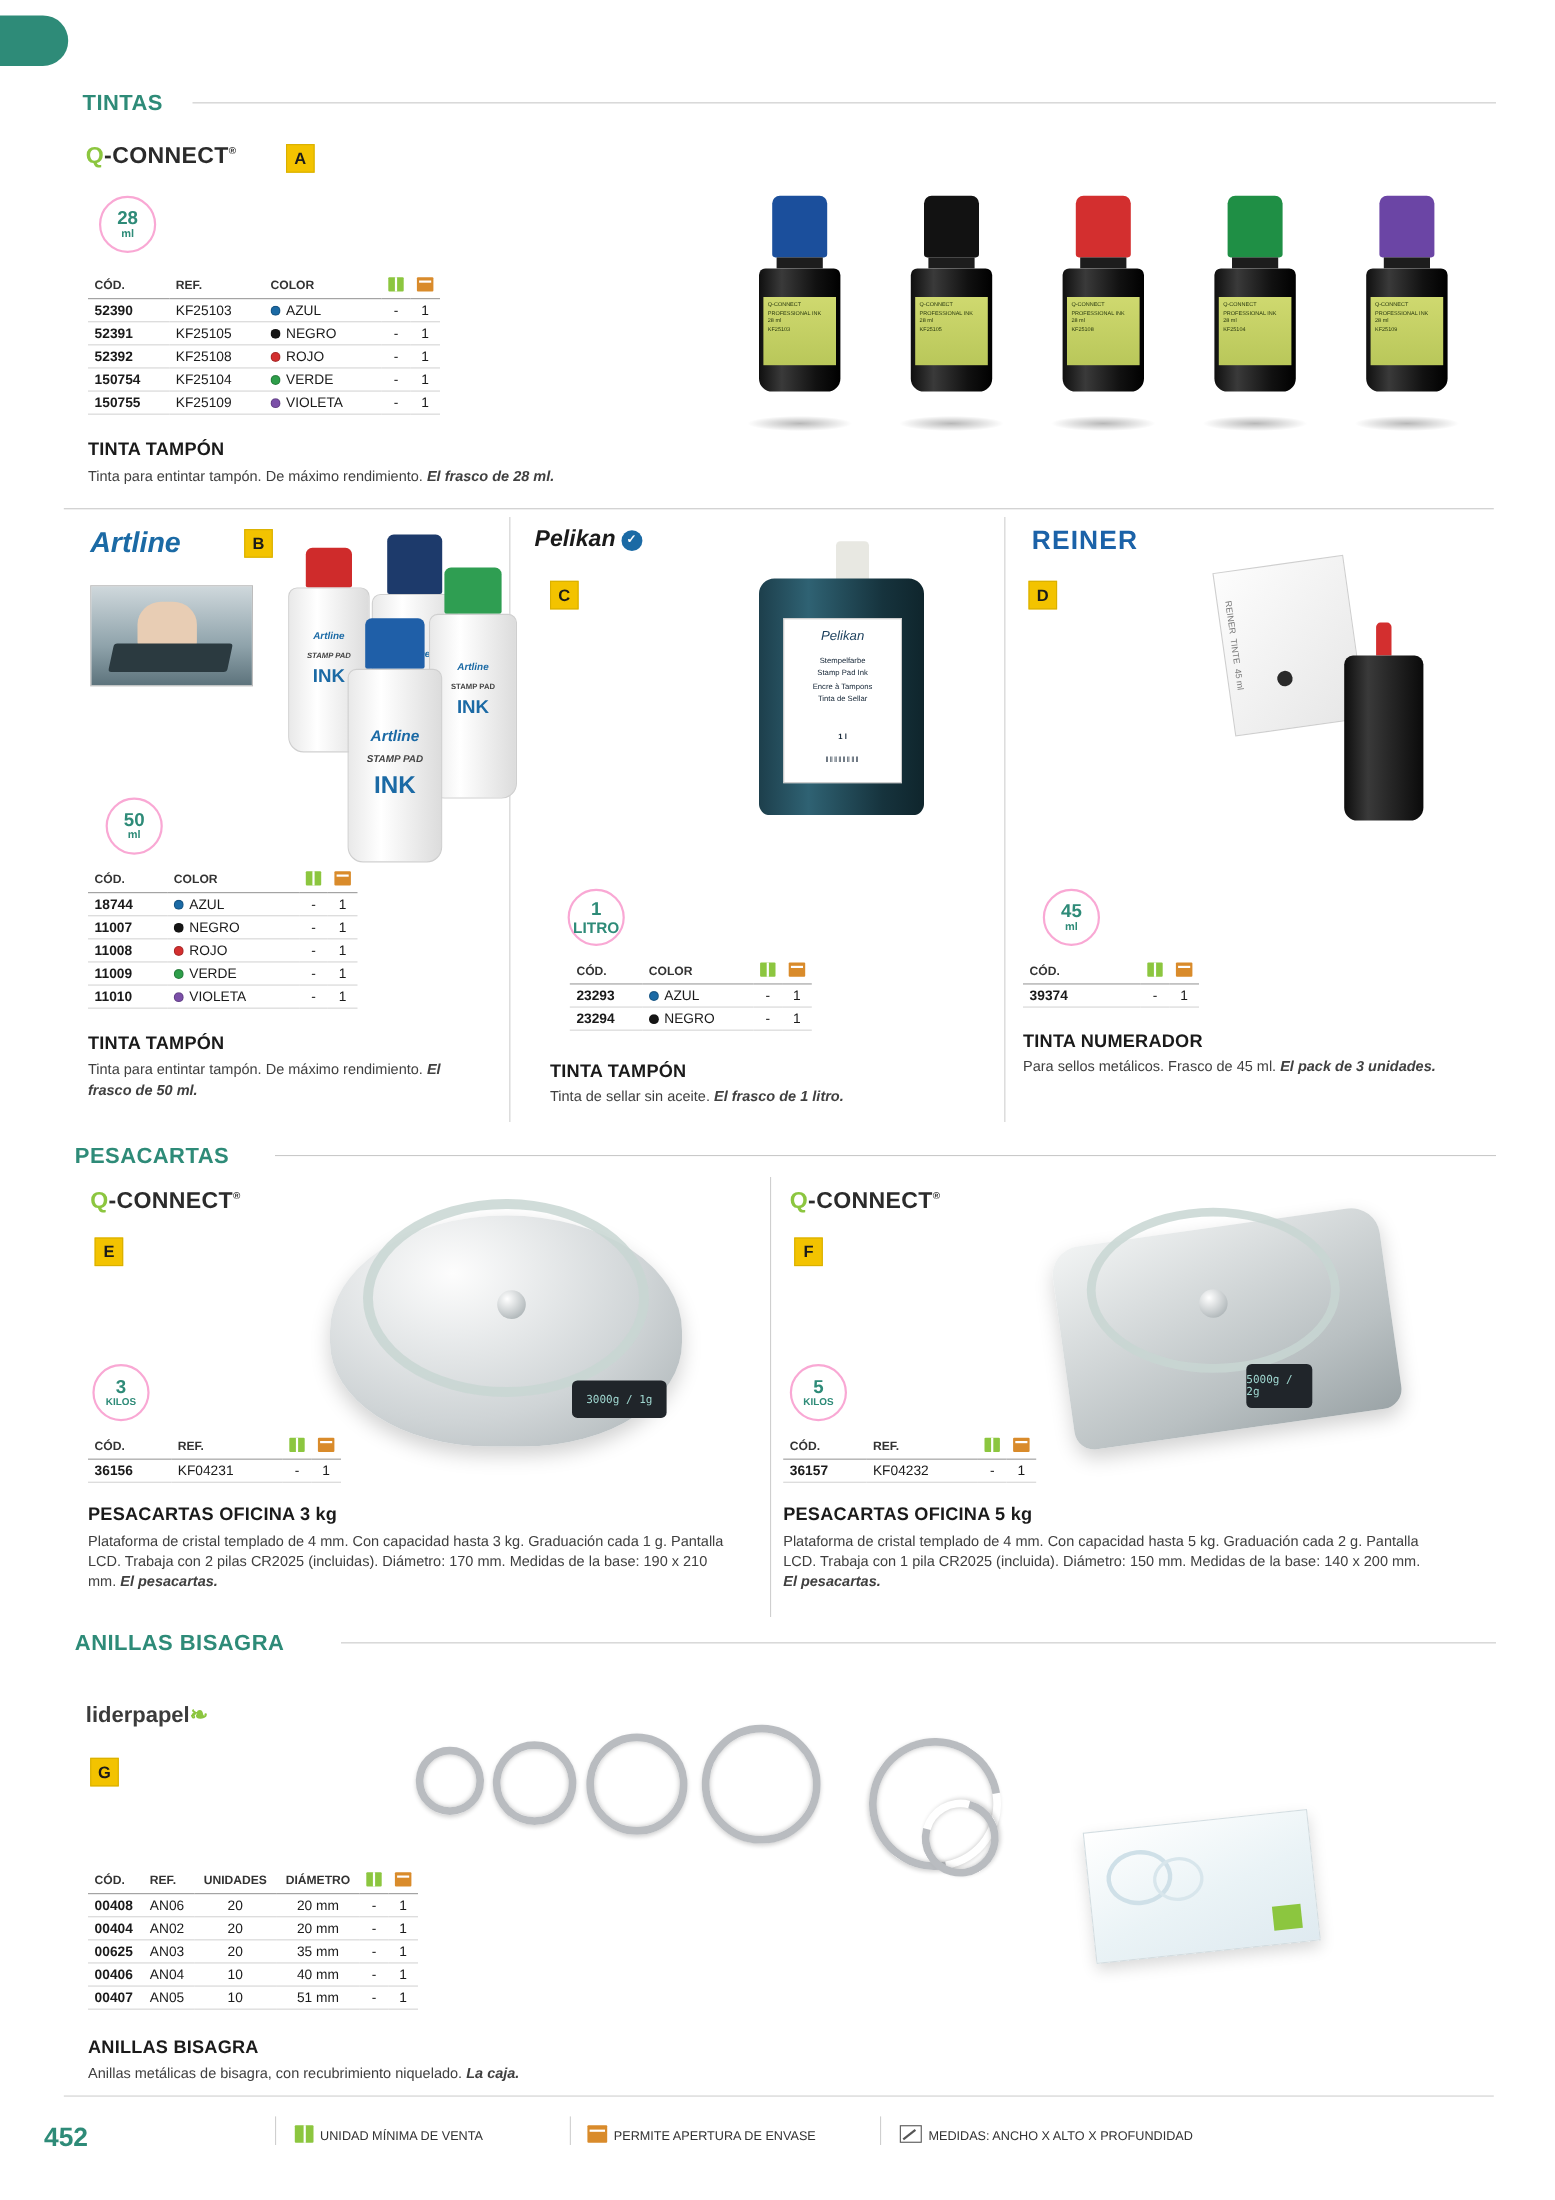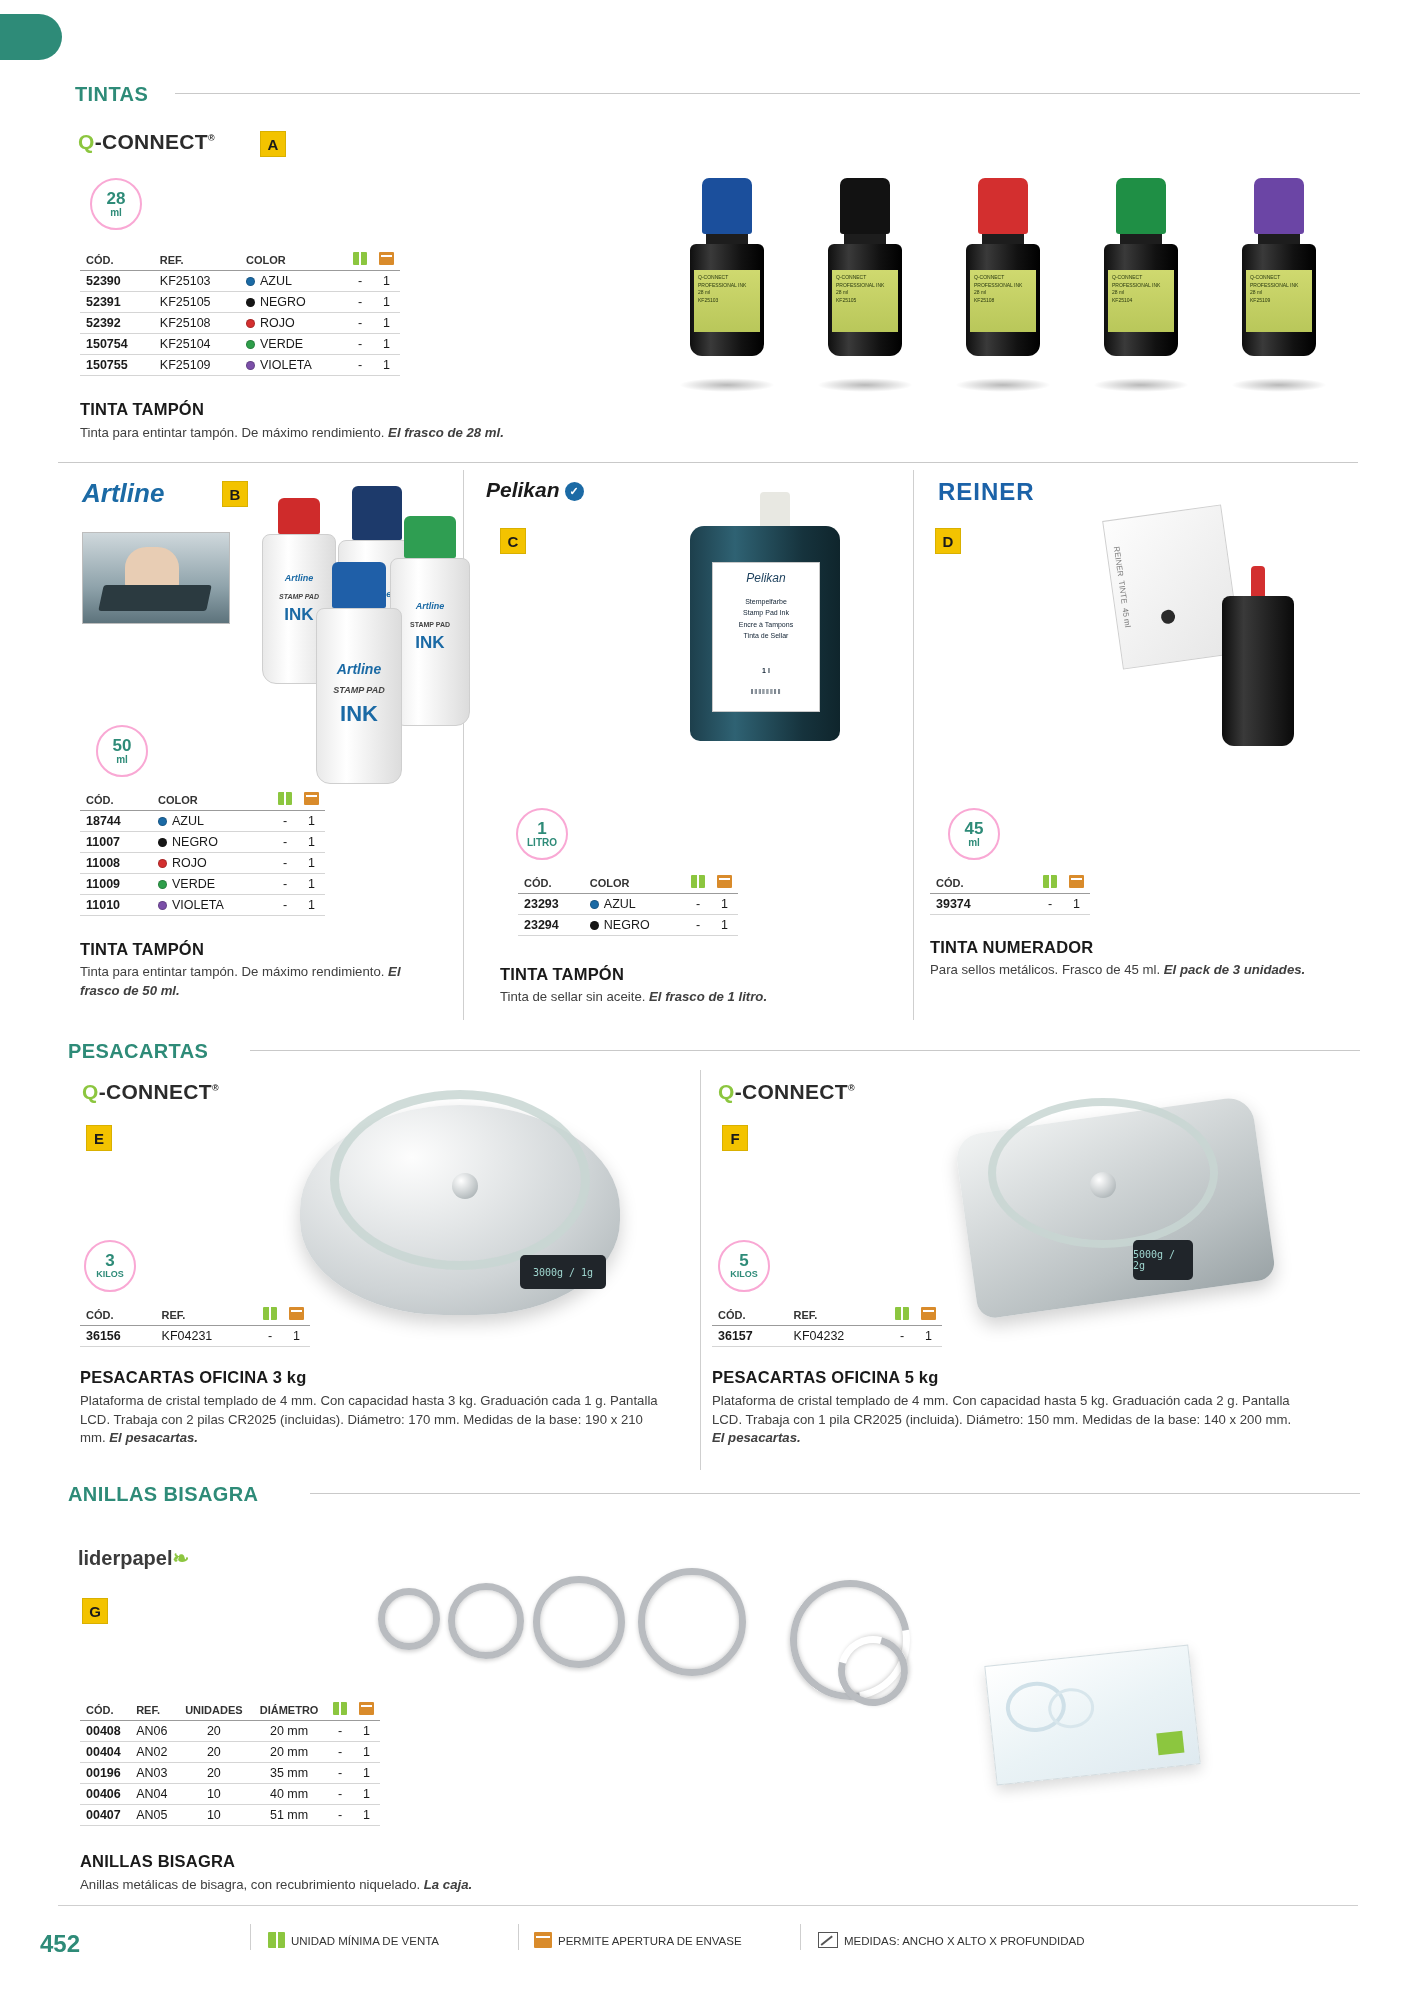--- a/index.html
+++ b/index.html
@@ -485,21 +485,21 @@
         <div>Encre à Tampons</div>
         <div>Tinta de Sellar</div>
         <div style="margin-top:24px; font-weight:bold;">1 l</div>
         <div style="margin-top:10px; letter-spacing:1px;">‖‖‖‖‖‖‖‖</div>
       </div>
     </div>
   </div>
 
   <div class="bubble" style="left:516px; top:808px;">
     <span class="big">1</span>
-    <span class="small" style="font-size:10px;">LITRO</span>
+    <span class="small" style="font-size:14px;">LITRO</span>
   </div>
 
   <table class="prod" style="left:518px; top:873px; width:220px;">
     <thead>
       <tr>
         <th>CÓD.</th>
         <th>COLOR</th>
         <th class="center ico-cell"><span class="box-ico"></span></th>
         <th class="center ico-cell"><span class="open-ico"></span></th>
       </tr>
@@ -700,21 +700,21 @@
       </tr>
       <tr>
         <td class="cod">00404</td>
         <td>AN02</td>
         <td class="center">20</td>
         <td class="center">20 mm</td>
         <td class="center">-</td>
         <td class="center">1</td>
       </tr>
       <tr>
-        <td class="cod">00196</td>
+        <td class="cod">00625</td>
         <td>AN03</td>
         <td class="center">20</td>
         <td class="center">35 mm</td>
         <td class="center">-</td>
         <td class="center">1</td>
       </tr>
       <tr>
         <td class="cod">00406</td>
         <td>AN04</td>
         <td class="center">10</td>

